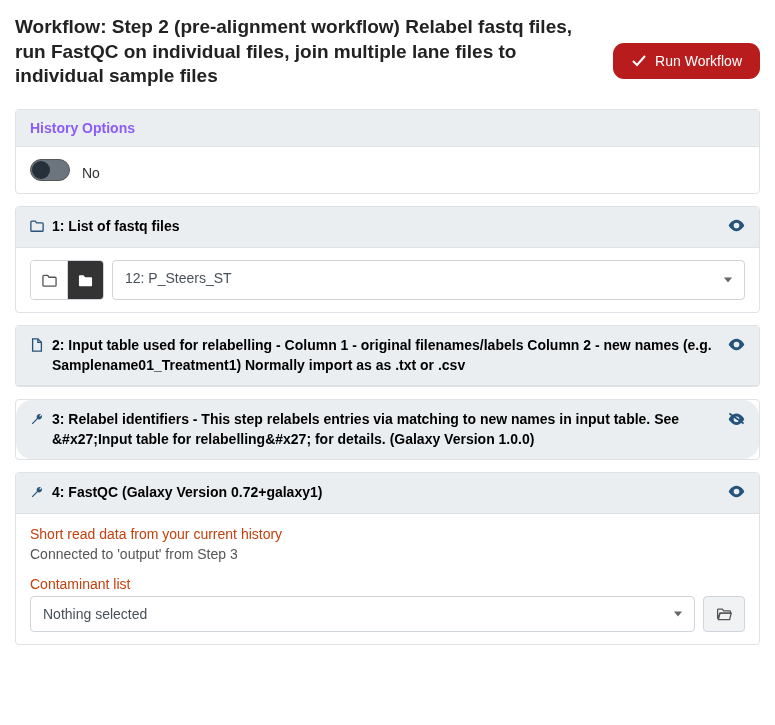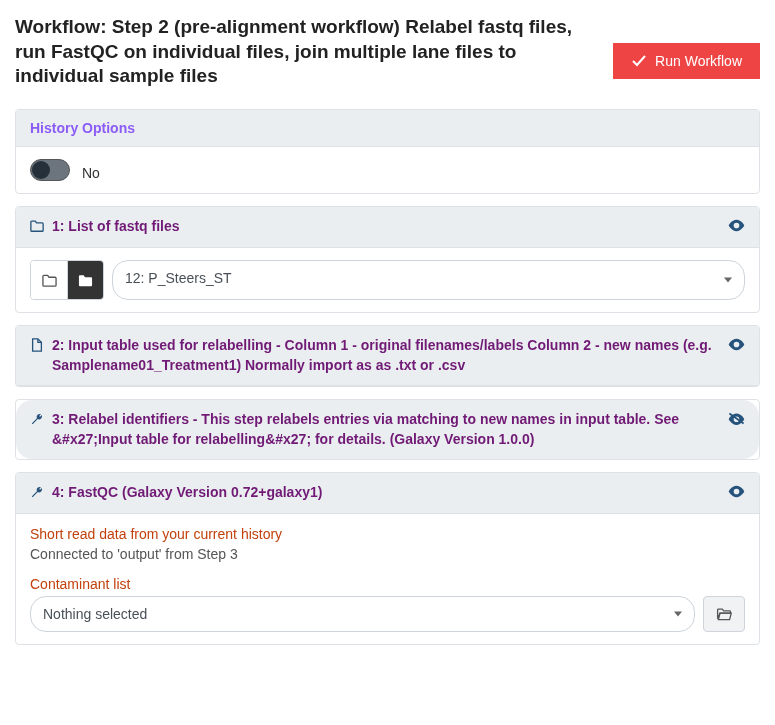--- a/index.html
+++ b/index.html
@@ -19,27 +19,27 @@
     margin-bottom: 20px;
   }
   .title {
     font-size: 19px;
     font-weight: 700;
     line-height: 1.3;
     flex: 1;
     color: #222;
   }
   .run-btn {
-    background: #ef4444;
+    background: #b91c1c;
     color: #fff;
     border: none;
     padding: 10px 18px;
     font-size: 14px;
     font-weight: 500;
-    border-radius: 0;
+    border-radius: 11px;
     cursor: pointer;
     display: flex;
     align-items: flex-end;
     gap: 8px;
     white-space: nowrap;
     margin-top: 28px;
   }
   .run-btn svg { width: 16px; height: 16px; }
   .panel {
     border: 1px solid #dee2e6;
@@ -52,21 +52,21 @@
     padding: 10px 14px;
     font-weight: 700;
     font-size: 14px;
     border-bottom: 1px solid #dee2e6;
     border-radius: 4px 4px 0 0;
     display: flex;
     align-items: flex-start;
     gap: 8px;
     color: #8b5cf6;
   }
-  .panel-header.step { color: #701a75; }
+  .panel-header.step { color: #000000; }
   .panel-header.noborder { border-bottom: none; border-radius: 16px; }
   .panel-header .hdr-text { flex: 1; line-height: 1.4; }
   .panel-body { padding: 12px 14px; }
   .field-label {
     font-weight: 700;
     font-size: 14px;
     margin-bottom: 8px;
     color: #222;
   }
   .toggle-row { display: flex; align-items: flex-end; gap: 12px; }
@@ -105,21 +105,21 @@
     background: #fff;
     border: none;
     cursor: pointer;
   }
   .icon-btn + .icon-btn { border-left: 1px solid #ced4da; }
   .icon-btn.active { background: #333; color: #fff; }
   .icon-btn svg { width: 15px; height: 15px; }
   .select-like {
     flex: 1;
     border: 1px solid #ced4da;
-    border-radius: 16px;
+    border-radius: 4px;
     padding: 9px 30px 9px 12px;
     font-size: 14px;
     background: #fff;
     position: relative;
     cursor: pointer;
     color: #495057;
   }
   .select-like::after {
     content: "";
     position: absolute;

